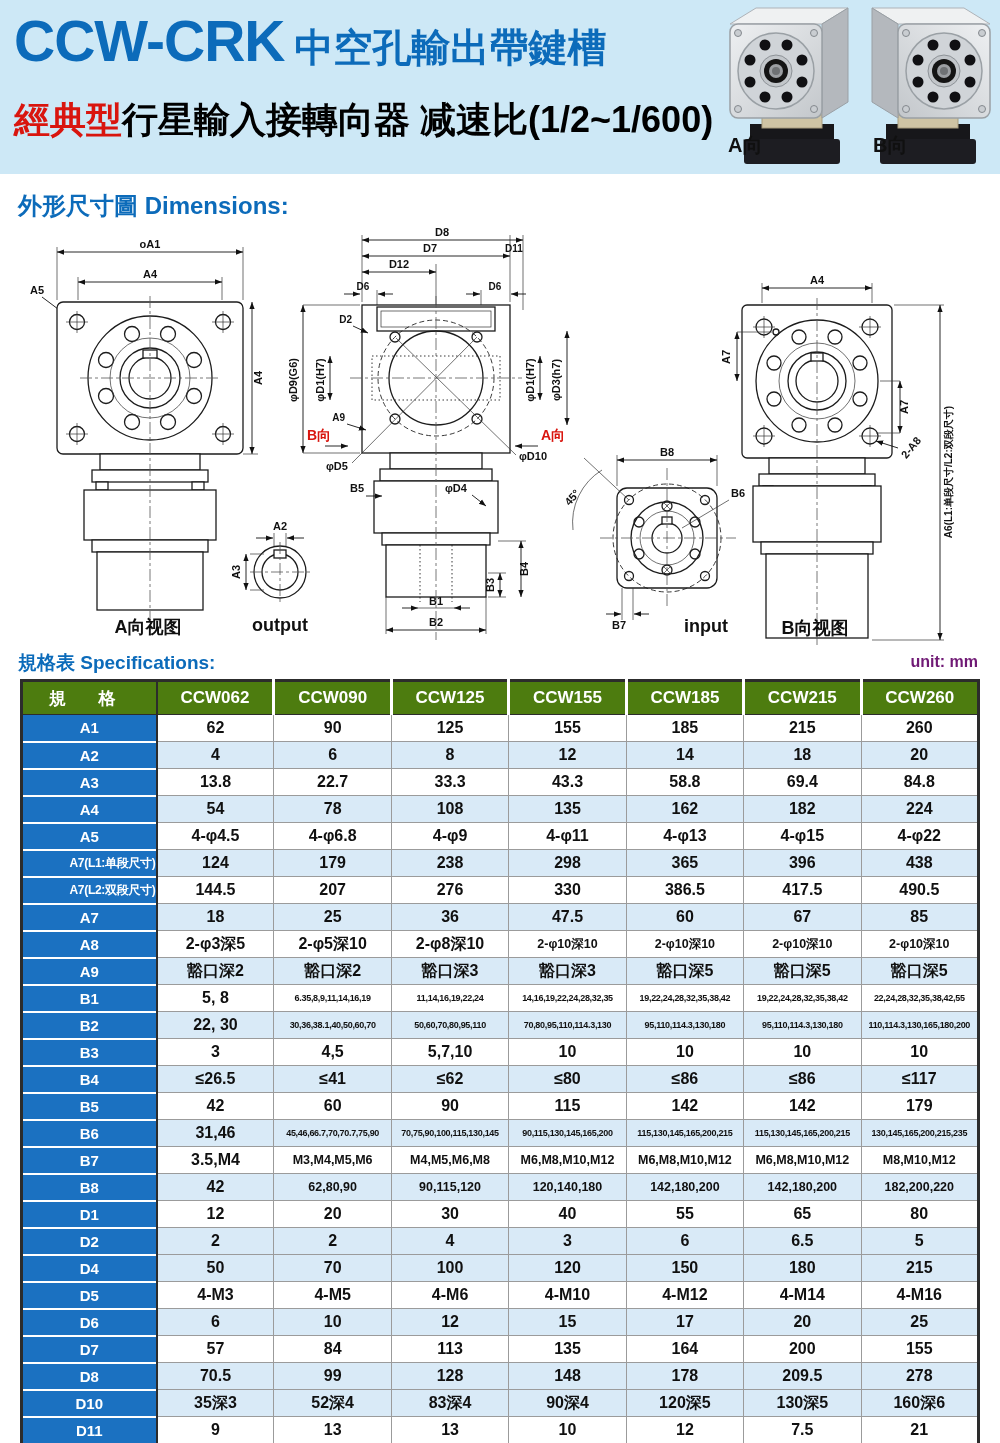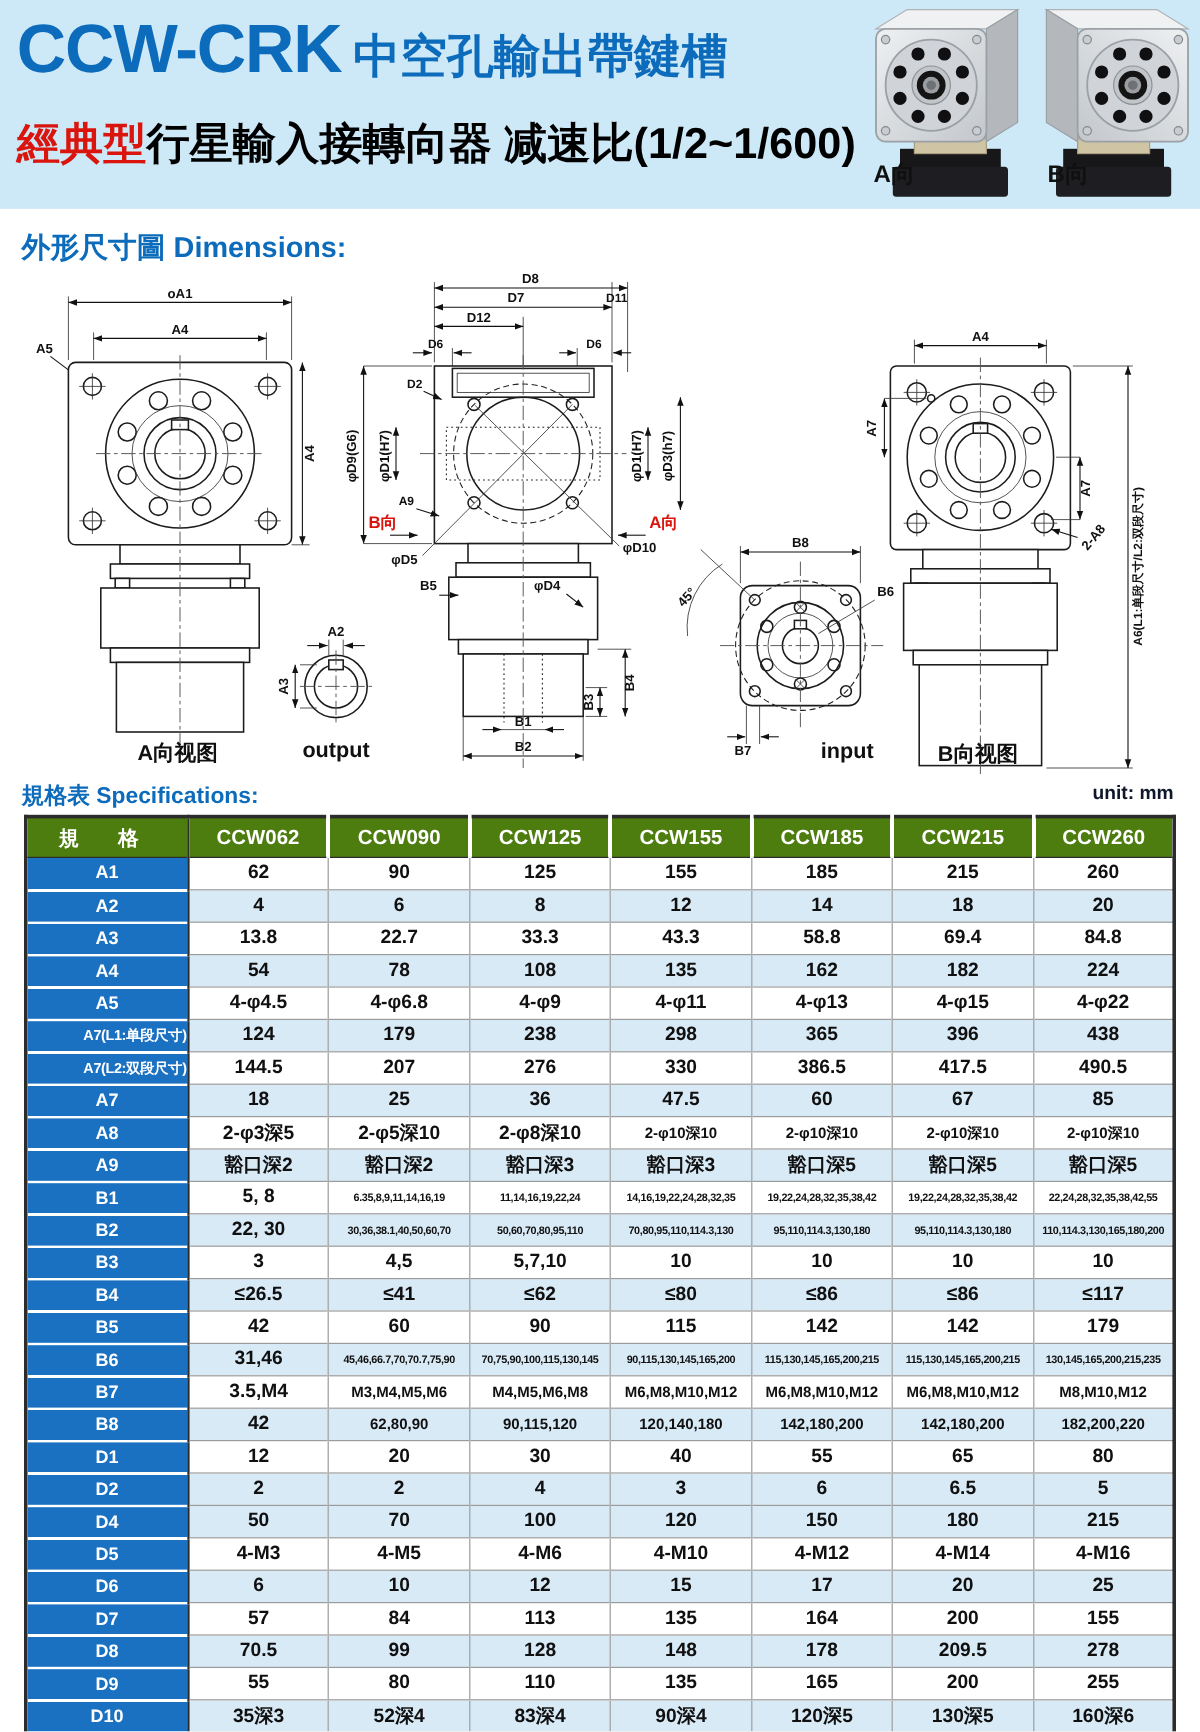--- a/index.html
+++ b/index.html
@@ -12,21 +12,21 @@
   .t1 .en{font-size:57px;font-weight:800;color:#0c6bba;letter-spacing:-1px;}
   .t1 .cn{font-size:39px;font-weight:800;color:#0c6bba;margin-left:10px;}
   .t2{position:absolute;left:14px;top:96px;white-space:nowrap;font-weight:800;font-size:36px;}
   .t2 .red{color:#d9150e;}
   .t2 .blu{color:#000000;}
   .photo-label{position:absolute;font-size:20px;font-weight:700;color:#101010;}
 
   
   .sec-dim{position:absolute;left:18px;top:190px;font-size:24px;font-weight:800;color:#0c6bba;}
   .sec-spec{position:absolute;left:18px;top:650px;font-size:19px;font-weight:800;color:#0c6bba;}
-  .unit{position:absolute;right:22px;top:653px;font-size:16px;font-weight:700;color:#0f172a;}
+  .unit{position:absolute;right:22px;top:653px;font-size:16px;font-weight:700;color:#701a75;}
 
   
   #draw{position:absolute;left:0;top:225px;}
   .ln{stroke:#1c1c1c;stroke-width:1.3;fill:none;}
   .lnf{stroke:#1c1c1c;stroke-width:1.3;fill:#ffffff;}
   .tn{stroke:#333;stroke-width:0.7;fill:none;}
   .dim{stroke:#111;stroke-width:0.9;fill:none;}
   .cl{stroke:#555;stroke-width:0.8;stroke-dasharray:12 3 3 3;fill:none;}
   .dsh{stroke:#222;stroke-width:0.9;stroke-dasharray:5 3;fill:none;}
   .dot{stroke:#222;stroke-width:0.9;stroke-dasharray:1.5 2.5;fill:none;}
@@ -641,30 +641,20 @@
         <tr class="alt">
           <th class="lab">D8</th>
           <td>70.5</td>
           <td>99</td>
           <td>128</td>
           <td>148</td>
           <td>178</td>
           <td>209.5</td>
           <td>278</td>
         </tr>
-        <tr>
-          <th class="lab">D9</th>
-          <td>55</td>
-          <td>80</td>
-          <td>110</td>
-          <td>135</td>
-          <td>165</td>
-          <td>200</td>
-          <td>255</td>
-        </tr>
         <tr class="alt">
           <th class="lab">D10</th>
           <td>35深3</td>
           <td>52深4</td>
           <td>83深4</td>
           <td>90深4</td>
           <td>120深5</td>
           <td>130深5</td>
           <td>160深6</td>
         </tr>

